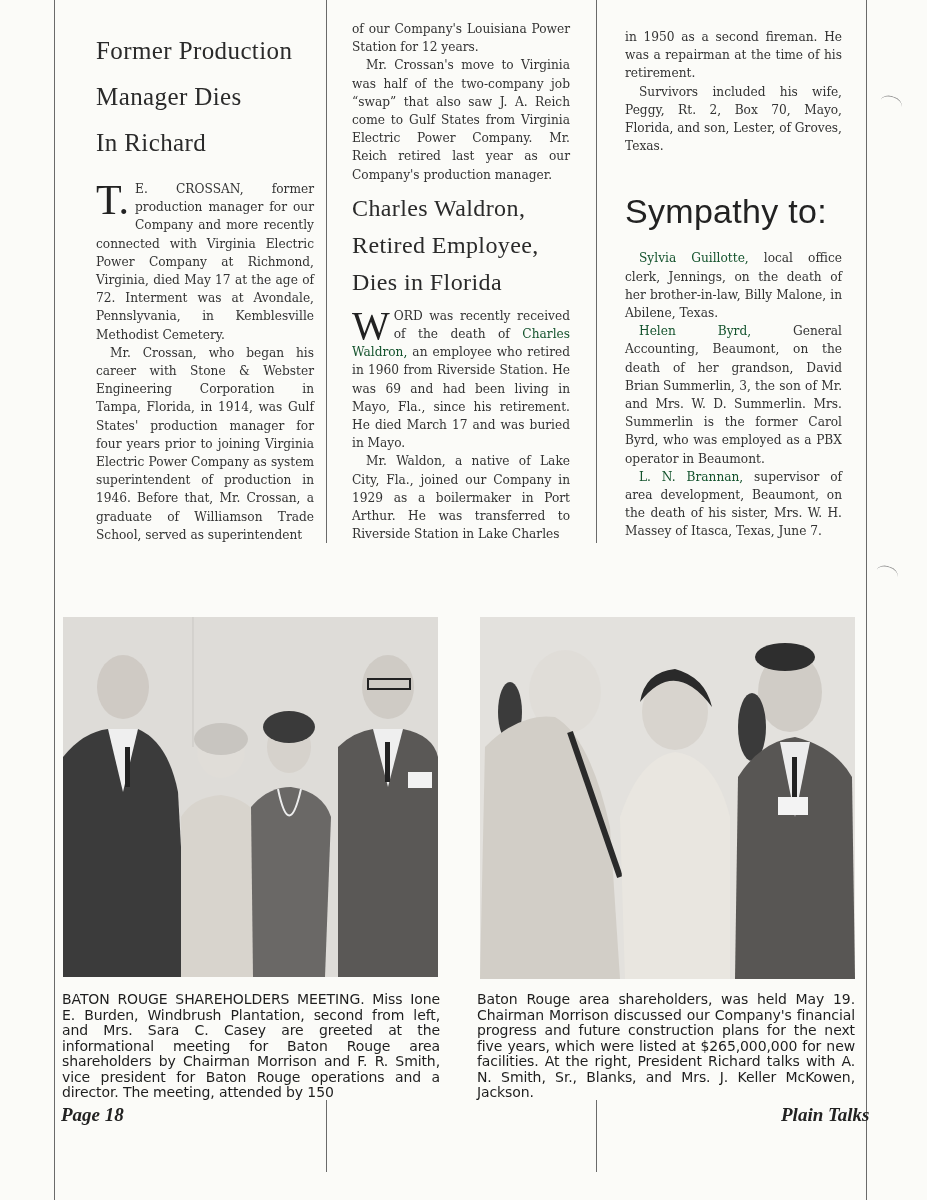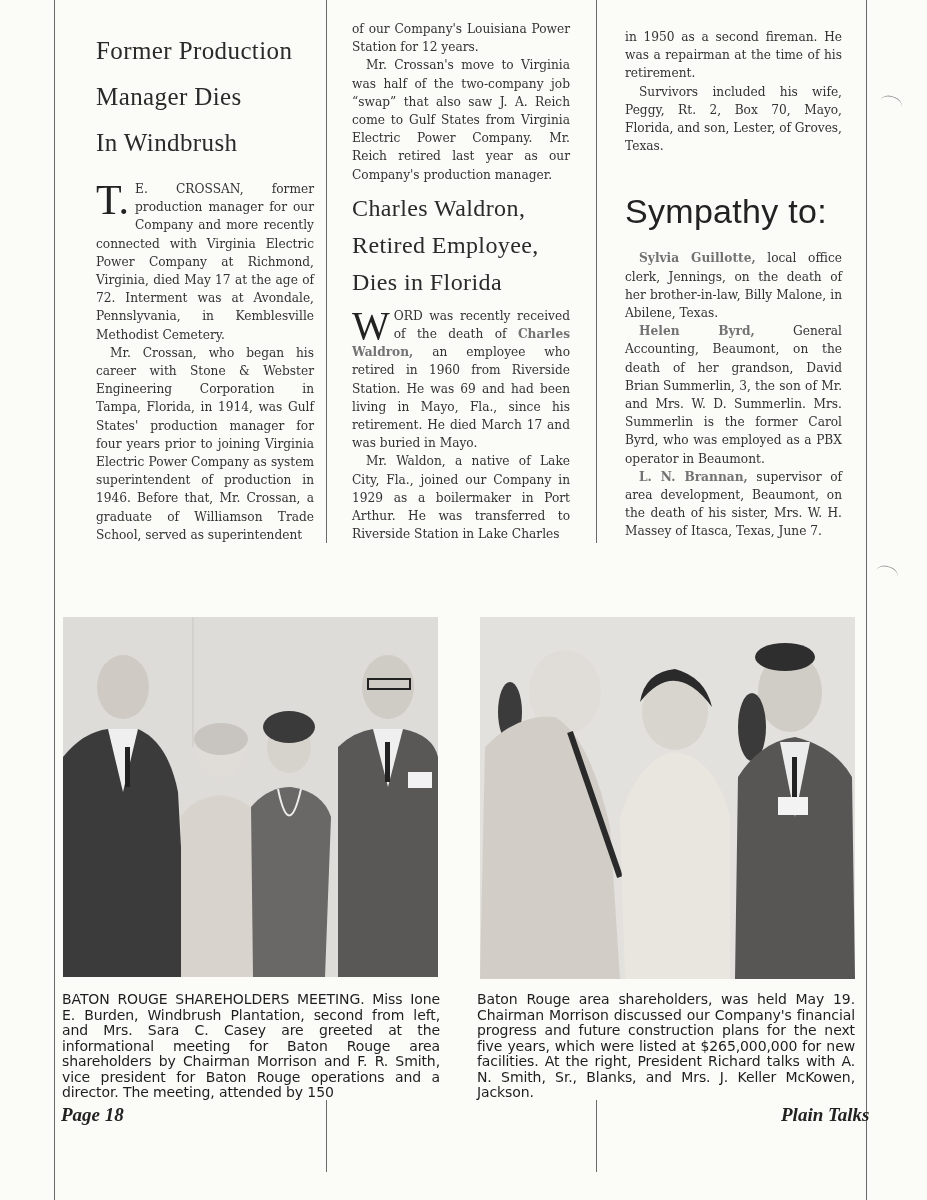--- a/index.html
+++ b/index.html
@@ -33,21 +33,21 @@
     font-family: Liberation Sans, sans-serif;
     font-size: 34px; line-height: 40px; color: #222;
     margin: 36px 0 18px 0; font-weight: normal; letter-spacing: 0.3px;
   }
   .dropcap {
     float: left; font-family: "Liberation Serif", serif;
     font-size: 44px; line-height: 36px; margin: 2px 6px 0 0; color: #222;
   }
   .dropcap-t { font-size: 42px; }
   .dropcap-w { font-size: 40px; line-height: 34px; margin-right: 4px; }
-  b { font-weight: bold; color: #737373; }
+  b { font-weight: normal; color: #14532d; }
   .photo {
     position: absolute; overflow: hidden;
     background: linear-gradient(180deg, #e4e3df 0%, #d9d8d4 60%, #cfcecb 100%);
   }
   .caption {
     position: absolute; top: 992px;
     font-family: "DejaVu Sans", sans-serif;
     font-size: 14px; line-height: 15.5px; color: #1e1e1e;
     text-align: justify; letter-spacing: -0.1px;
   }
@@ -72,21 +72,21 @@
 <div class="vline" style="left:326px; top:1100px; height:72px;"></div>
 <div class="vline" style="left:596px; top:1100px; height:72px;"></div>
 
 <div class="punch" style="left:880px; top:96px;"></div>
 <div class="punch" style="left:876px; top:566px;"></div>
 
 <div class="col" style="left:96px; width:218px; top:28px;">
   <h1 class="head">
     <span>Former Production</span><br>
     <span>Manager Dies</span><br>
-    <span>In Windbrush</span>
+    <span>In Richard</span>
   </h1>
   <div style="height:14px"></div>
   <p class="noindent">
     <span class="dropcap dropcap-t">T.</span><span>E. CROSSAN, former production manager for our Company and more recently connected with Virginia Electric Power Company at Richmond, Virginia, died May 17 at the age of 72. Interment was at Avondale, Pennslyvania, in Kemblesville Methodist Cemetery.</span>
   </p>
   <p>Mr. Crossan, who began his career with Stone &amp; Webster Engineering Corporation in Tampa, Florida, in 1914, was Gulf States' production manager for four years prior to joining Virginia Electric Power Company as system superintendent of production in 1946. Before that, Mr. Crossan, a graduate of Williamson Trade School, served as superintendent</p>
 </div>
 
 <div class="col" style="left:352px; width:218px; top:20px;">
   <p class="noindent">of our Company's Louisiana Power Station for 12 years.</p>

